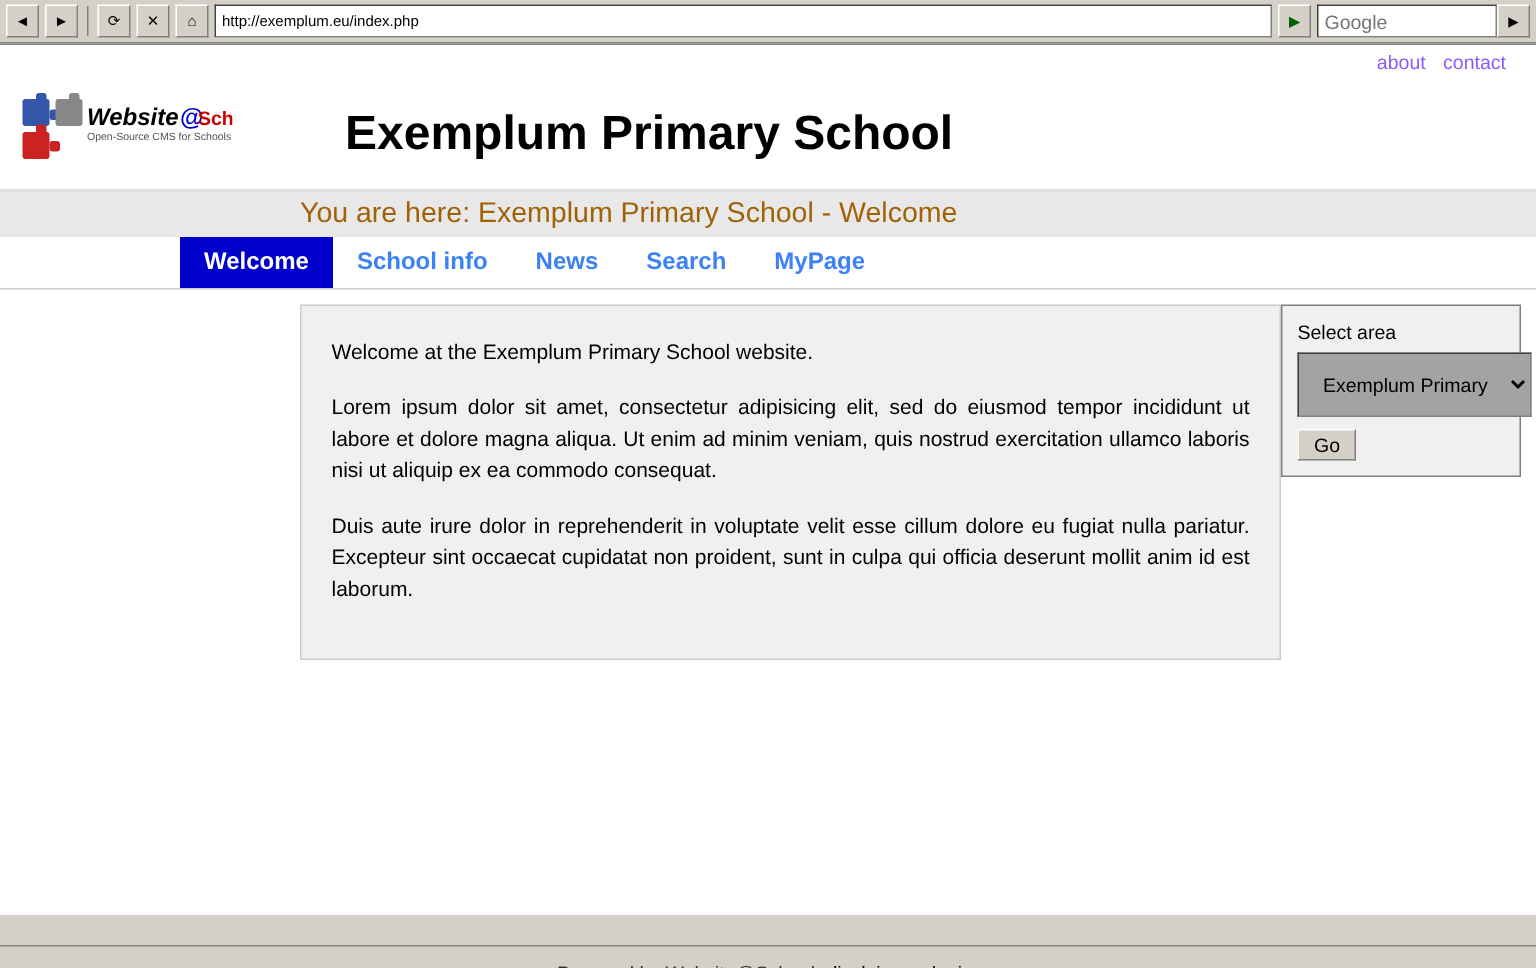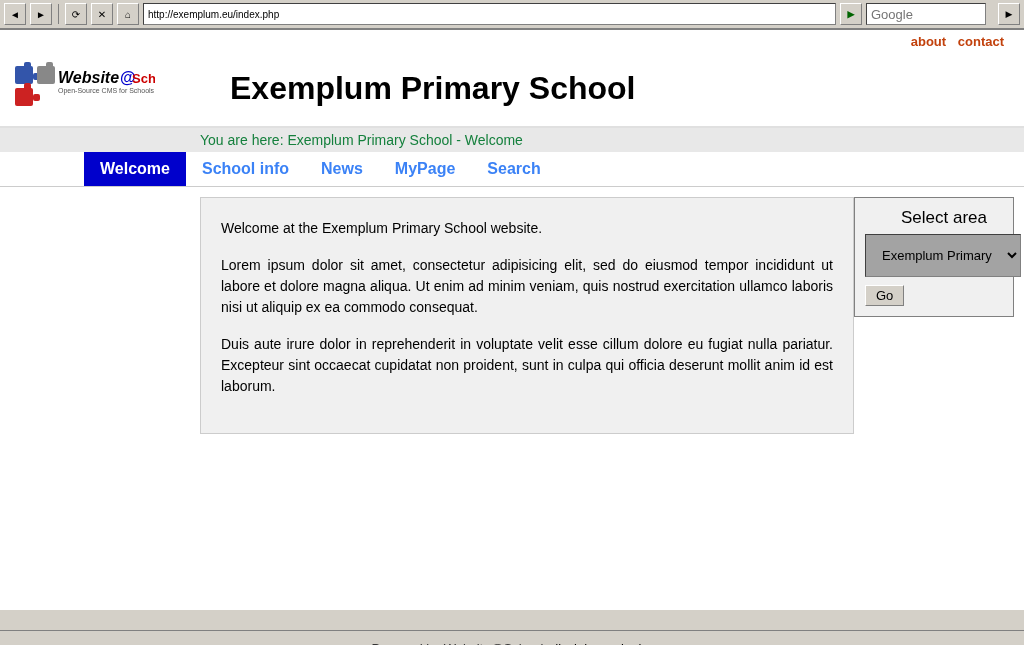--- a/index.html
+++ b/index.html
@@ -6,54 +6,54 @@
     body { font-family: Arial, sans-serif; font-size: 14px; background: #d4d0c8; }
 
     
     .browser-chrome { background: #d4d0c8; border-bottom: 1px solid #808080; }
     .browser-toolbar { display: flex; align-items: center; padding: 3px 4px; gap: 4px; background: #d4d0c8; border-bottom: 1px solid #808080; }
     .nav-btn { width: 22px; height: 22px; background: #d4d0c8; border: 1px solid #808080; border-top-color: #fff; border-left-color: #fff; cursor: pointer; display: flex; align-items: center; justify-content: center; font-size: 10px; }
     .sep { width: 1px; height: 20px; background: #808080; margin: 0 2px; }
     .address-bar-container { flex: 1; display: flex; align-items: center; background: #fff; border: 1px solid #808080; border-top-color: #404040; border-left-color: #404040; height: 22px; padding: 0 4px; }
     .address-bar { border: none; outline: none; width: 100%; font-size: 10px; background: #fff; }
     .go-btn { width: 22px; height: 22px; background: #d4d0c8; border: 1px solid #808080; border-top-color: #fff; border-left-color: #fff; display: flex; align-items: center; justify-content: center; font-size: 9px; cursor: pointer; color: #006400; font-weight: bold; }
-    .search-container { display: flex; align-items: flex-start; gap: 12px; }
+    .search-container { display: flex; align-items: flex-start; gap: 0; }
     .search-field { height: 22px; width: 120px; border: 1px solid #808080; border-top-color: #404040; border-left-color: #404040; padding: 0 4px; font-size: 13px; }
     .search-go-btn { width: 22px; height: 22px; background: #d4d0c8; border: 1px solid #808080; border-top-color: #fff; border-left-color: #fff; display: flex; align-items: center; justify-content: center; font-size: 9px; cursor: pointer; }
 
     
     .page-wrapper { background: #ffffff; min-height: 580px; }
 
     
     .top-links { text-align: right; padding: 4px 20px 2px 0; font-size: 13px; }
-    .top-links a { color: #c2410c; text-decoration: none; margin-left: 8px; font-weight: bold; }
+    .top-links a { color: #8b5cf6; text-decoration: none; margin-left: 8px; }
 
     
     .header { display: flex; align-items: center; padding: 10px 20px 10px 10px; border-bottom: 2px solid #e0e0e0; }
     .logo-area { display: flex; align-items: center; min-width: 200px; }
     .school-title { font-size: 32px; font-weight: bold; color: #000; margin-left: 20px; }
 
     
     .logo-svg { width: 145px; height: 55px; }
 
     
-    .breadcrumb-bar { background: #e8e8e8; padding: 4px 15px 4px 200px; font-size: 14px; color: #15803d; }
+    .breadcrumb-bar { background: #e8e8e8; padding: 4px 15px 4px 200px; font-size: 19px; color: #a16207; }
 
     
-    .nav-bar { display: flex; align-items: flex-end; padding: 0 0 0 84px; border-bottom: 1px solid #ccc; background: #fff; }
+    .nav-bar { display: flex; align-items: flex-end; padding: 0 0 0 120px; border-bottom: 1px solid #ccc; background: #fff; }
     .nav-item { padding: 8px 16px; font-size: 16px; font-weight: bold; color: #3b82f6; text-decoration: none; cursor: pointer; }
     .nav-item.active { background: #0000cc; color: #fff; }
 
     
     .main-layout { display: flex; padding: 10px 10px 10px 200px; gap: 0; }
     .content-area { flex: 1; background: #f0f0f0; padding: 20px; border: 1px solid #ccc; }
     .content-area p { margin-bottom: 16px; font-size: 14px; line-height: 1.5; text-align: justify; }
     .sidebar { width: 160px; }
     .select-area-box { border: 1px solid #808080; padding: 10px; background: #f0f0f0; }
-    .select-area-label { font-size: 17px; margin-bottom: 6px; margin-left: 36px; }
+    .select-area-label { font-size: 13px; margin-bottom: 6px; }
     .select-area-row { display: flex; align-items: center; gap: 4px; margin-bottom: 8px; }
     .area-select { font-size: 13px; border: 1px solid #808080; border-top-color: #404040; border-left-color: #404040; padding: 12px; background: #a3a3a3; }
     .go-area-btn { padding: 2px 10px; font-size: 13px; background: #d4d0c8; border: 1px solid #808080; border-top-color: #fff; border-left-color: #fff; cursor: pointer; }
 
     
     .footer { background: #d4d0c8; text-align: center; padding: 10px; font-size: 13px; color: #333; margin-top: 20px; border-top: 1px solid #808080; }
     .footer a { color: #000; text-decoration: none; margin: 0 4px; }
   </style>
 </head>
 <body>
@@ -113,22 +113,22 @@
   </div>
 
   <div class="breadcrumb-bar">
     <span>You are here: Exemplum Primary School - Welcome</span>
   </div>
 
   <div class="nav-bar">
     <a class="nav-item active" href="#">Welcome</a>
     <a class="nav-item" href="#">School info</a>
     <a class="nav-item" href="#">News</a>
+    <a class="nav-item" href="#">Search</a>
     <a class="nav-item" href="#">MyPage</a>
-    <a class="nav-item" href="#">Search</a>
   </div>
 
   <div class="main-layout">
     <div class="content-area">
       <p>
         <span>Welcome at the Exemplum Primary School website.</span><br>
       </p>
       <p>Lorem ipsum dolor sit amet, consectetur adipisicing elit, sed do eiusmod tempor incididunt ut labore et dolore magna aliqua. Ut enim ad minim veniam, quis nostrud exercitation ullamco laboris nisi ut aliquip ex ea commodo consequat.</p>
       <p>Duis aute irure dolor in reprehenderit in voluptate velit esse cillum dolore eu fugiat nulla pariatur. Excepteur sint occaecat cupidatat non proident, sunt in culpa qui officia deserunt mollit anim id est laborum.</p>
     </div>

